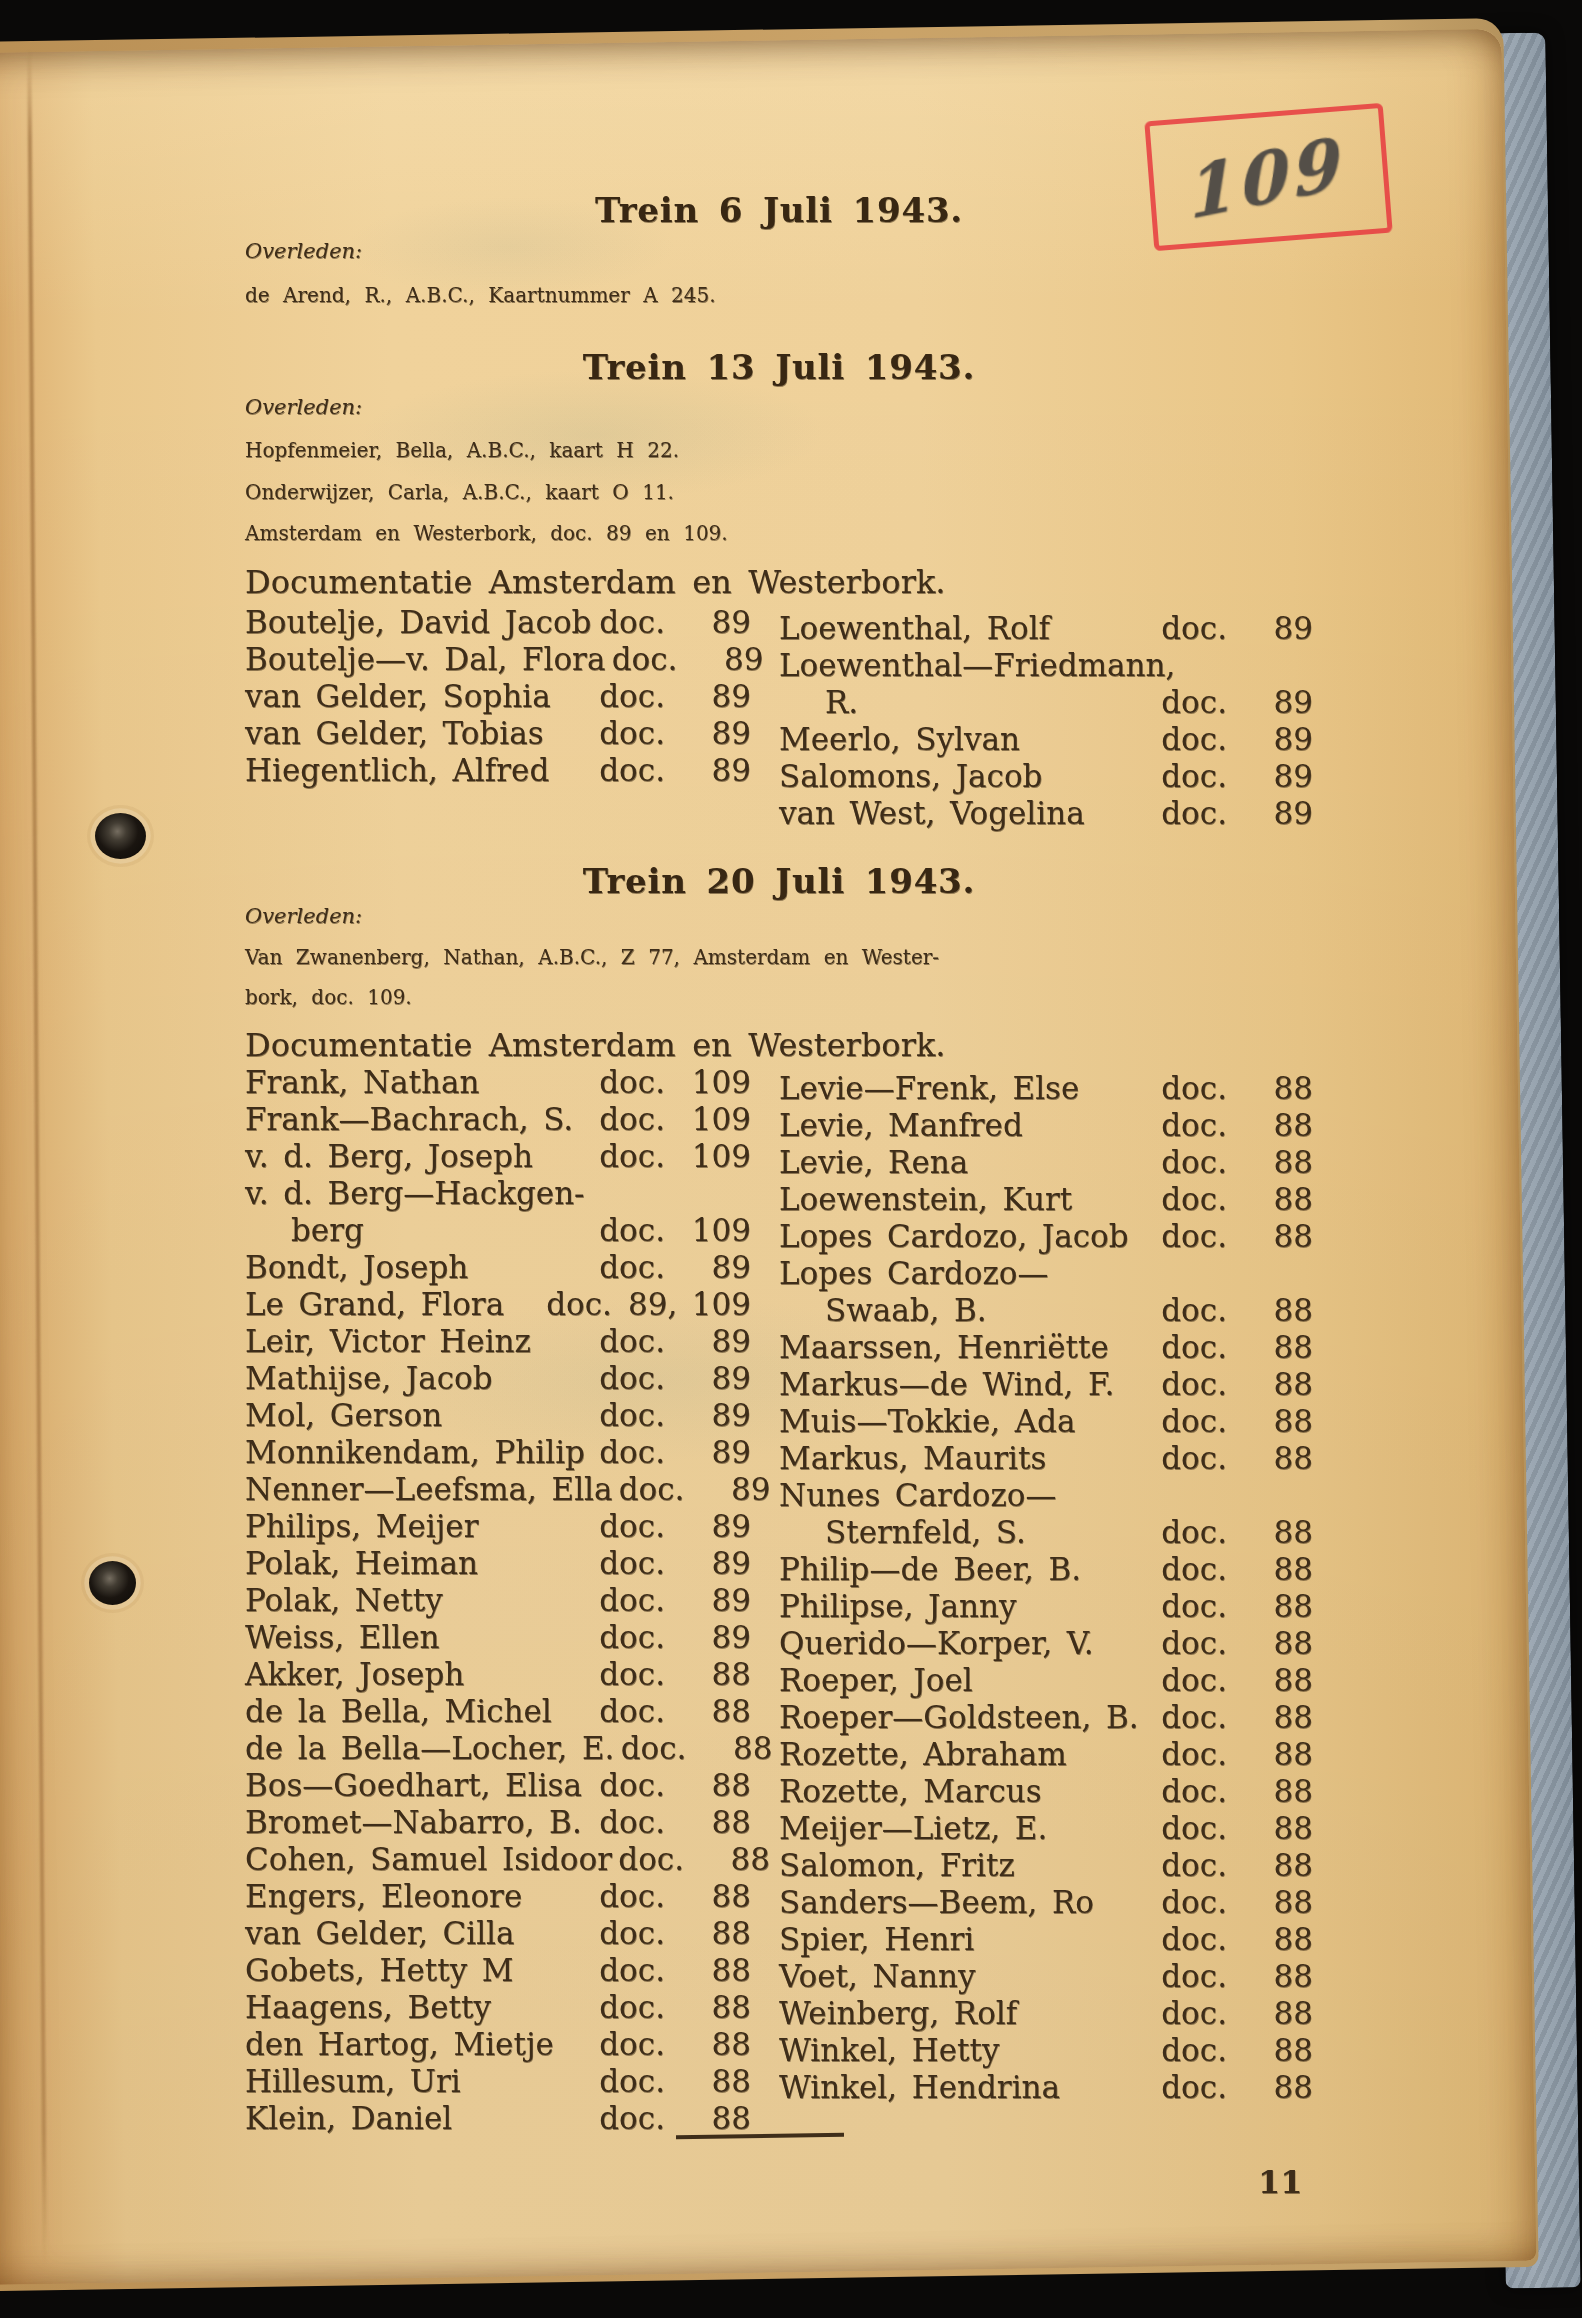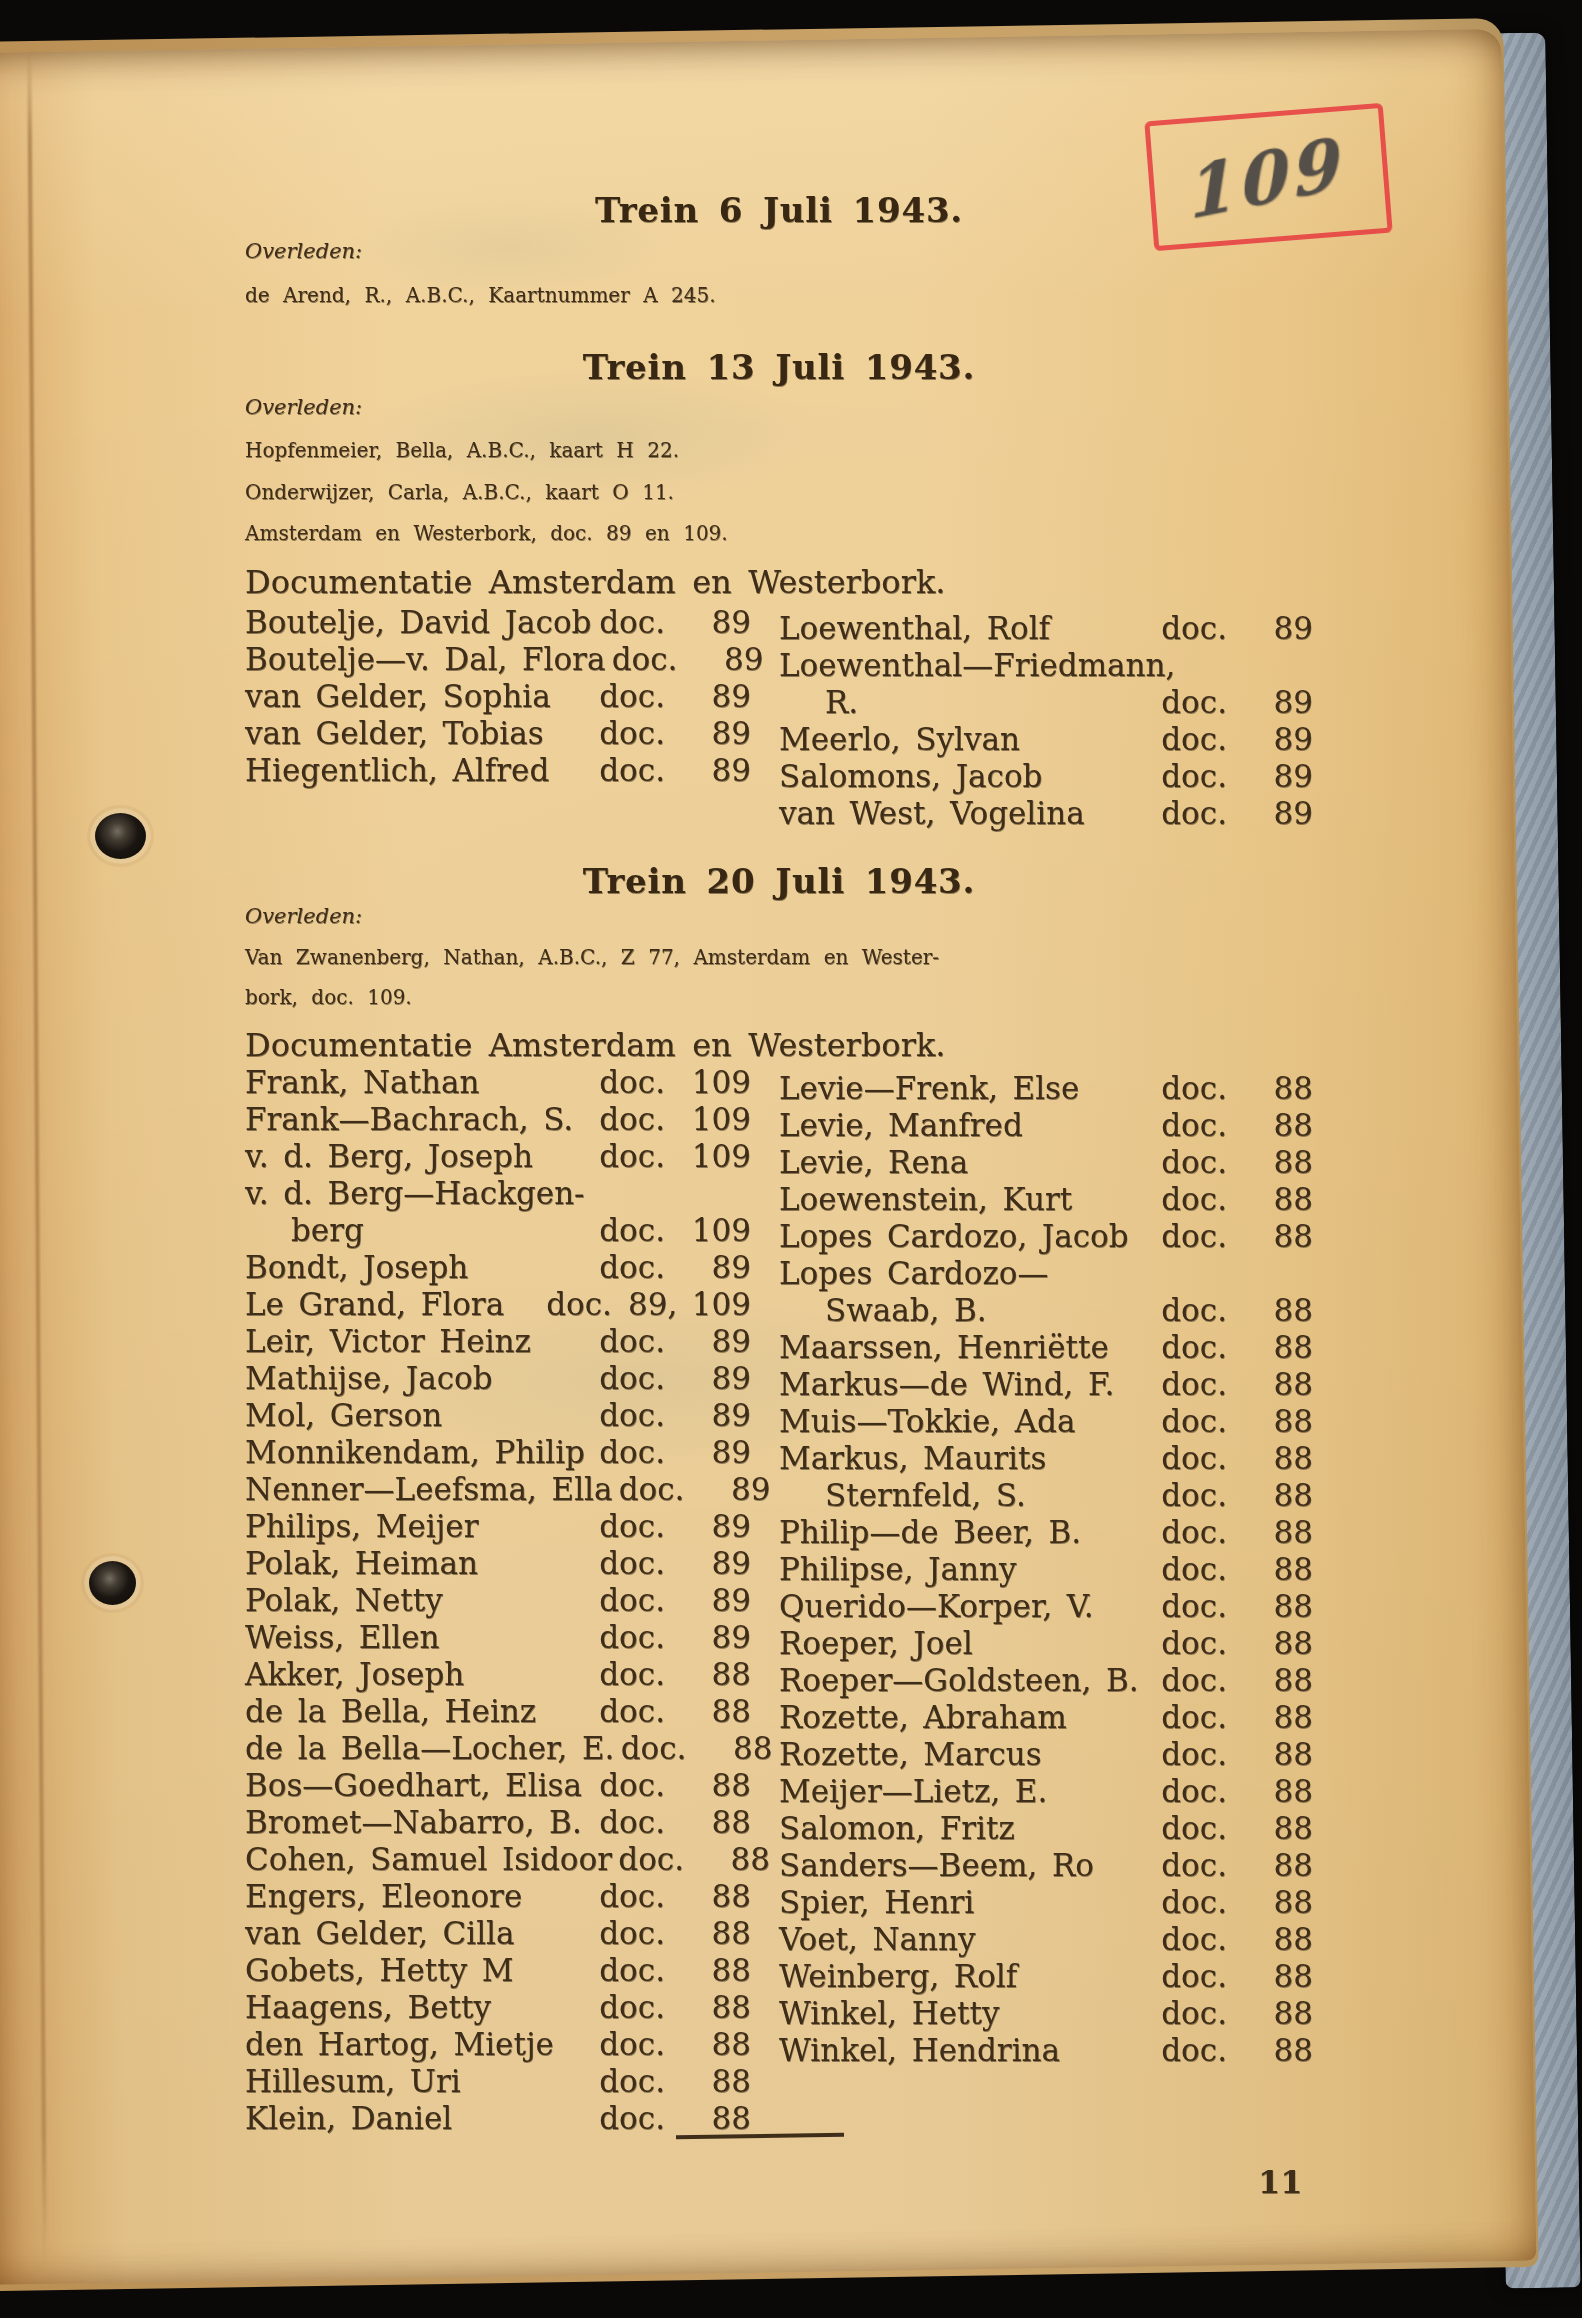--- a/index.html
+++ b/index.html
@@ -317,21 +317,21 @@
           </div>
 
           <div class="row">
             <span class="row-name">Akker, Joseph</span>
             <span class="row-fill"></span>
             <span class="row-doc">doc.</span>
             <span class="row-num">88</span>
           </div>
 
           <div class="row">
-            <span class="row-name">de la Bella, Heinz</span>
+            <span class="row-name">de la Bella, Michel</span>
             <span class="row-fill"></span>
             <span class="row-doc">doc.</span>
             <span class="row-num">88</span>
           </div>
 
           <div class="row">
             <span class="row-name">de la Bella—Locher, E.</span>
             <span class="row-fill"></span>
             <span class="row-doc">doc.</span>
             <span class="row-num">88</span>
@@ -479,20 +479,26 @@
             <span class="row-num">88</span>
           </div>
 
           <div class="row">
             <span class="row-name">Markus, Maurits</span>
             <span class="row-fill"></span>
             <span class="row-doc">doc.</span>
             <span class="row-num">88</span>
           </div>
 
+          <div class="row">
+            <span class="row-name">Nunes Cardozo—</span>
+            <span class="row-fill"></span>
+            <span class="row-doc"></span>
+            <span class="row-num"></span>
+          </div>
 
           <div class="row indent">
             <span class="row-name">Sternfeld, S.</span>
             <span class="row-fill"></span>
             <span class="row-doc">doc.</span>
             <span class="row-num">88</span>
           </div>
 
           <div class="row">
             <span class="row-name">Philip—de Beer, B.</span>

